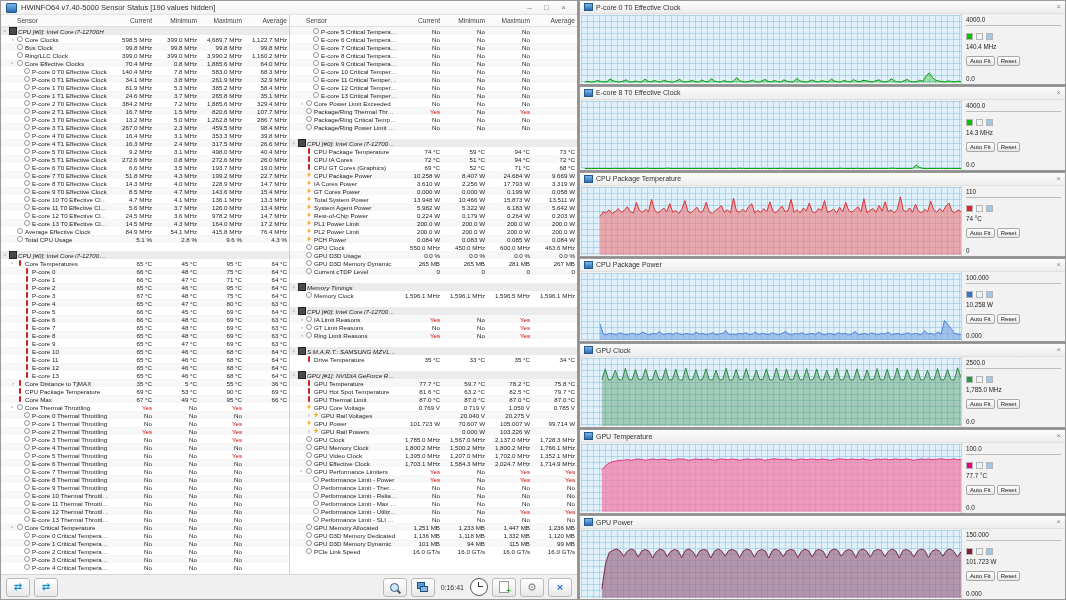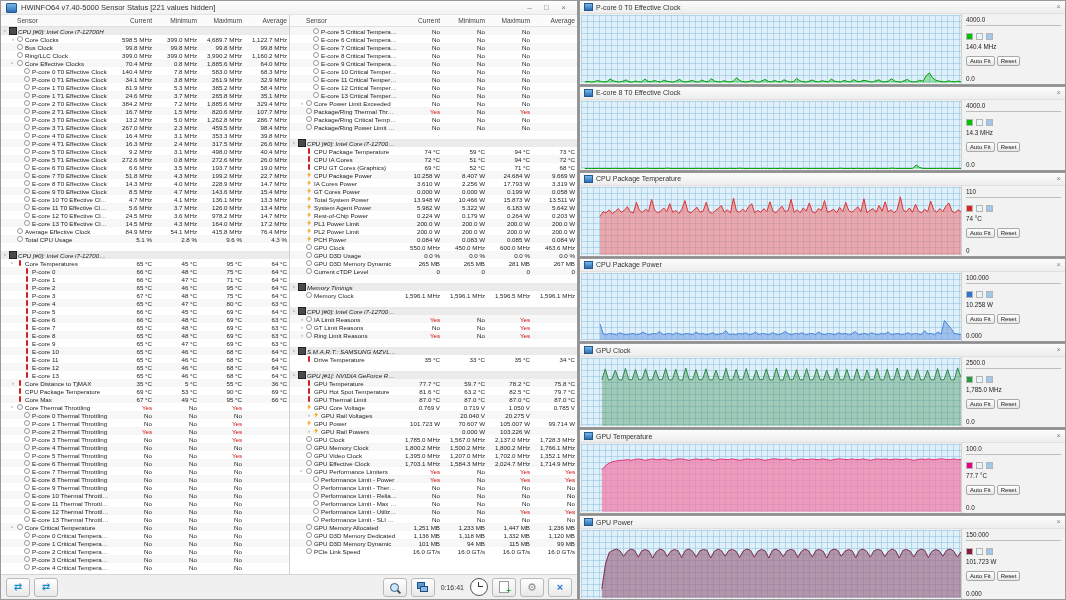--- a/index.html
+++ b/index.html
@@ -82,21 +82,21 @@
   .gbtn{border:1px solid #a8a8a8;background:linear-gradient(#ffffff,#e6e6e6);font-size:6px;
         padding:1px 3px;border-radius:2px;color:#222}
   .gmin{margin-top:auto}
 </style>
 </head>
 <body>
 
 <div class="sensor-win">
   <div class="titlebar">
     <span class="app-ico"></span>
-    <span>HWiNFO64 v7.40-5000 Sensor Status [221 values hidden]</span>
+    <span>HWiNFO64 v7.40-5000 Sensor Status [190 values hidden]</span>
     <span class="wctrls">
       <span class="wctrl">–</span>
       <span class="wctrl">□</span>
       <span class="wctrl">×</span>
     </span>
   </div>
   <div class="panes">
     <div class="pane">
       <div class="pane-header">
           <span class="ph-label">Sensor</span>

